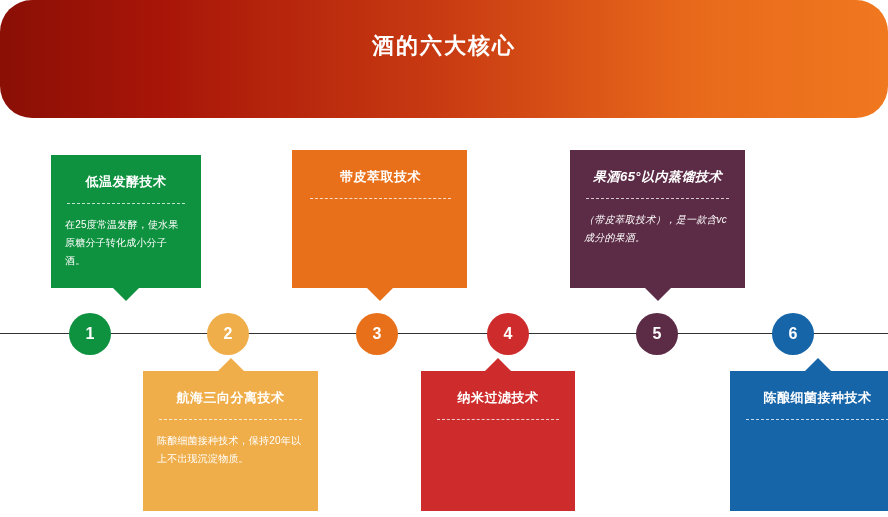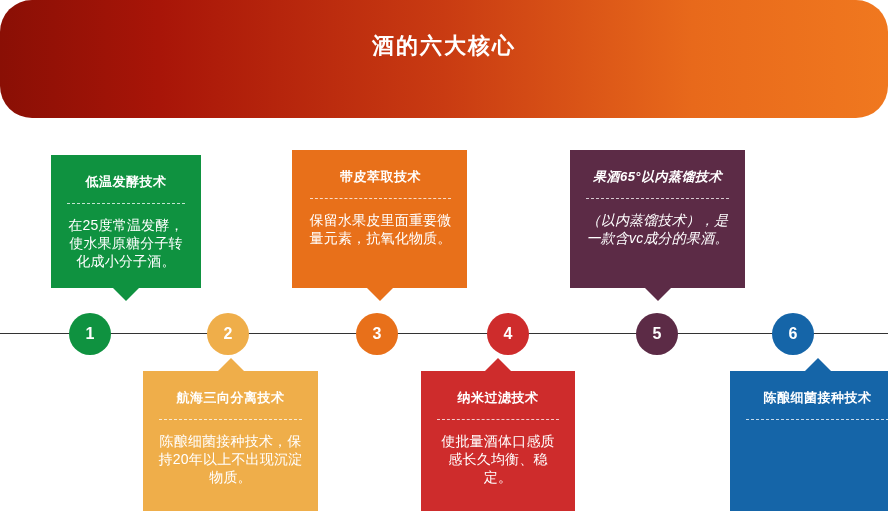--- a/index.html
+++ b/index.html
@@ -81,23 +81,23 @@
     line-height: 18px;
     letter-spacing: 0.5px;
   }
   .card-divider {
     margin: 12px 2px 12px 2px;
     height: 0;
     border-top: 1px dashed rgba(255,255,255,0.75);
   }
   .card-body {
     color: #ffffff;
-    font-size: 14px;
+    font-size: 10px;
     line-height: 18px;
-    text-align: center;
+    text-align: left;
     letter-spacing: 0.2px;
   }
 
   
   .arrow-down {
     position: absolute;
     left: 50%;
     bottom: -13px;
     transform: translateX(-50%);
     width: 0;
@@ -128,42 +128,40 @@
 <div class="card" style="left:5px; top:155px; width:150px; height:133px; background:#0f9240;margin-left:46px;">
   <div class="card-title">低温发酵技术</div>
   <div class="card-divider"></div>
   <div class="card-body">在25度常温发酵，使水果原糖分子转化成小分子酒。</div>
   <div class="arrow-down" style="border-top:13px solid #0f9240;"></div>
 </div>
 
 <div class="card" style="left:292px; top:150px; width:175px; height:138px; background:#e8701a;padding-left:16px;">
   <div class="card-title">带皮萃取技术</div>
   <div class="card-divider"></div>
-  <div class="card-body">保留水果皮里面重要微量元素，抗氧化物质。</div>
   <div class="arrow-down" style="border-top:13px solid #e8701a;"></div>
 </div>
 
 <div class="card" style="left:570px; top:150px; width:175px; height:138px; background:#5c2b46;font-style:italic;">
   <div class="card-title">果酒65°以内蒸馏技术</div>
   <div class="card-divider"></div>
-  <div class="card-body">（以内蒸馏技术），是一款含vc成分的果酒。</div>
+  <div class="card-body">（带皮萃取技术），是一款含vc成分的果酒。</div>
   <div class="arrow-down" style="border-top:13px solid #5c2b46;"></div>
 </div>
 
 <div class="card" style="left:143px; top:371px; width:175px; height:140px; background:#efae4a;">
   <div class="card-title">航海三向分离技术</div>
   <div class="card-divider"></div>
   <div class="card-body">陈酿细菌接种技术，保持20年以上不出现沉淀物质。</div>
   <div class="arrow-up" style="border-bottom:13px solid #efae4a;"></div>
 </div>
 
 <div class="card" style="left:421px; top:371px; width:154px; height:140px; background:#ce2c2c;">
   <div class="card-title">纳米过滤技术</div>
   <div class="card-divider"></div>
-  <div class="card-body">使批量酒体口感质感长久均衡、稳定。</div>
   <div class="arrow-up" style="border-bottom:13px solid #ce2c2c;"></div>
 </div>
 
 <div class="card" style="left:706px; top:371px; width:175px; height:140px; background:#1565a8;margin-left:24px;">
   <div class="card-title">陈酿细菌接种技术</div>
   <div class="card-divider"></div>
   <div class="arrow-up" style="border-bottom:13px solid #1565a8;"></div>
 </div>
 
 <div class="node-circle" style="left:69px; top:313px; background:#0f9240;">

